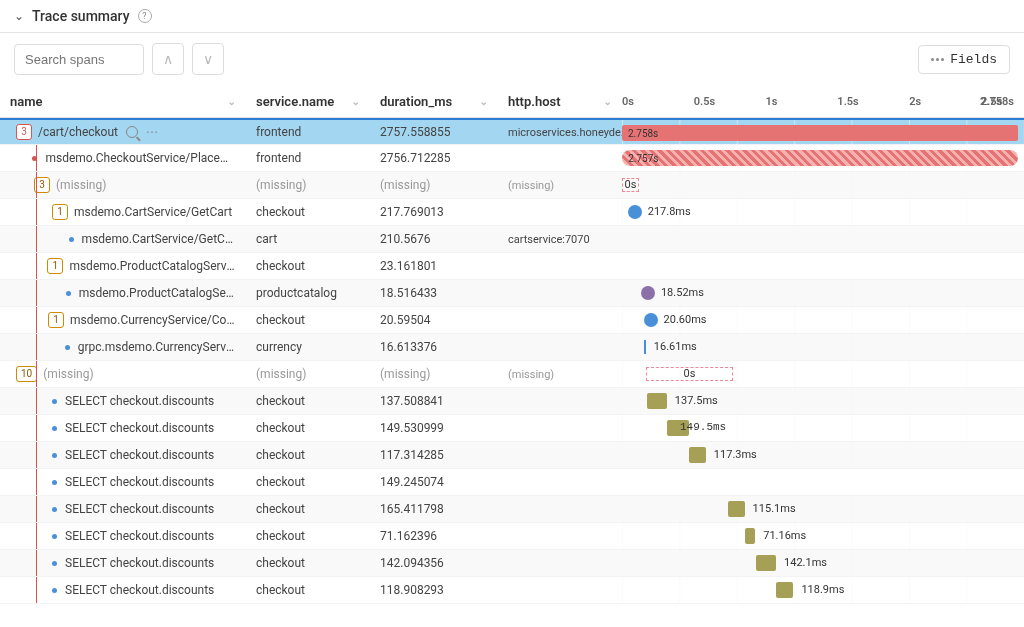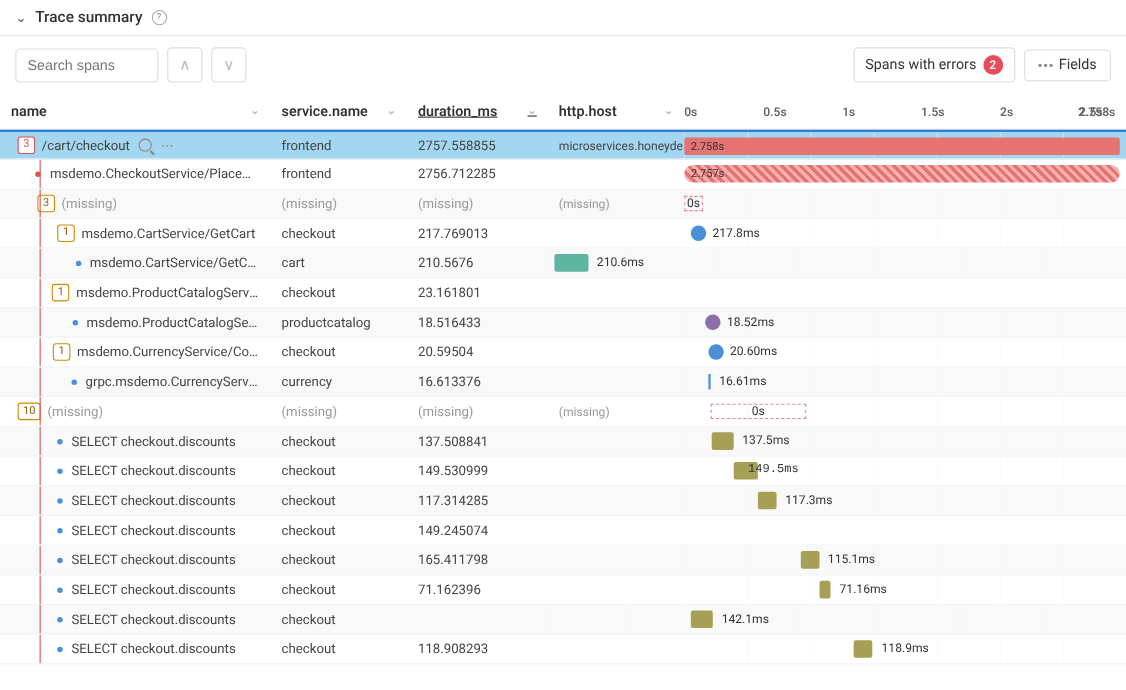--- a/index.html
+++ b/index.html
@@ -14,32 +14,32 @@
 .spancount { font-weight: 600; margin-left: 14px; }
 .spanat { color: #555; }
 
 
 .toolbar { display: flex; align-items: center; padding: 10px 14px; gap: 8px; }
 .search { border: 1px solid #ddd; border-radius: 4px; padding: 7px 10px; width: 130px; font-size: 13px; color: #888; }
 .navbtn { border: 1px solid #ddd; border-radius: 4px; width: 32px; height: 32px; display: inline-flex; align-items: center; justify-content: center; color: #bbb; font-size: 14px; }
 .grow { flex: 1; }
 .errbtn { border: 1px solid #ddd; border-radius: 4px; padding: 6px 10px; display: inline-flex; align-items: center; gap: 6px; font-size: 13px; }
 .errbad { background: #e94b5b; color: #fff; border-radius: 9px; min-width: 18px; height: 18px; display: inline-flex; align-items: center; justify-content: center; font-size: 11px; font-weight: 600; }
-.fieldsbtn { border: 1px solid #ddd; border-radius: 4px; padding: 6px 12px; display: inline-flex; align-items: center; gap: 6px; font-size: 13px; }
+.fieldsbtn { border: 1px solid #ddd; border-radius: 4px; padding: 6px 12px; display: inline-flex; align-items: center; gap: 6px; font-size: 13px; font-family: Liberation Mono, monospace; }
 .dots { display: inline-flex; gap: 2px; }
 .dots i { width: 3px; height: 3px; background: #888; border-radius: 50%; }
 
 
 .grid { position: relative; }
 .cols { display: flex; border-bottom: 1px solid #e0e0e0; }
 .colh { padding: 8px 10px; font-weight: 600; font-size: 13px; position: relative; display: flex; align-items: center; justify-content: space-between; }
 .colh .sortc { color: #bbb; font-size: 10px; }
 .c-name { width: 246px; }
 .c-svc { width: 124px; }
-.c-dur { width: 128px; text-decoration: underline; }
+.c-dur { width: 128px; }
 .c-host { width: 124px; }
 .c-chart { flex: 1; padding: 0; }
 
 
 .axis { display: flex; height: 32px; align-items: center; font-size: 11px; color: #666; position: relative; }
 .axis div { position: absolute; }
 
 
 .row { display: flex; border-bottom: 1px solid #f3f3f3; height: 27px; align-items: stretch; position: relative; }
 .row.sel { background: #a3d6f0; border-top: 2px solid #2e7cd6; }
@@ -93,24 +93,20 @@
     <span class="chev">⌄</span>
     <span class="tracet">Trace summary</span>
     <span class="helpc">?</span>
   </div>
 
   <div class="toolbar">
     <input class="search" placeholder="Search spans" style="">
     <span class="navbtn">∧</span>
     <span class="navbtn">∨</span>
     <span class="grow"></span>
-    <span class="errbtn">
-      <span>Spans with errors</span>
-      <span class="errbad">2</span>
-    </span>
     <span class="fieldsbtn">
       <span class="dots">
           <i></i>
           <i></i>
           <i></i>
         </span>
       <span>Fields</span>
     </span>
   </div>
 
@@ -214,25 +210,21 @@
         </div>
         <div class="row stripe">
           <div class="cell name">
             <div class="vline" style="left: 36px;"></div>
             <span class="indent" style="width: 60px;"></span>
             <span class="bdot blue"></span>
             <span class="namet">msdemo.CartService/GetCart</span>
           </div>
           <div class="cell svc">cart</div>
           <div class="cell dur">210.5676</div>
-          <div class="cell chart">
-            <div class="gridbg"></div>
-            <div class="bar teal" style="left: 6.4612px; width: 30.1523px;"></div>
-            <div class="barlab" style="left: 44.6135px;">210.6ms</div>
-          </div>
+          <div class="cell host">cartservice:7070</div>
         </div>
         <div class="row">
           <div class="cell name">
             <div class="vline" style="left: 36px;"></div>
             <span class="indent" style="width: 42px;"></span>
             <span class="badge">1</span>
             <span class="namet">msdemo.ProductCatalogService/...</span>
           </div>
           <div class="cell svc">checkout</div>
           <div class="cell dur">23.161801</div>
@@ -394,20 +386,21 @@
           </div>
         </div>
         <div class="row stripe">
           <div class="cell name">
             <div class="vline" style="left: 36px;"></div>
             <span class="indent" style="width: 42px;"></span>
             <span class="bdot blue"></span>
             <span class="namet">SELECT checkout.discounts</span>
           </div>
           <div class="cell svc">checkout</div>
+          <div class="cell dur">142.094356</div>
           <div class="cell host"></div>
           <div class="cell chart">
             <div class="gridbg"></div>
             <div class="bar olive" style="left: 133.675px; width: 20.3887px;"></div>
             <div class="barlab" style="left: 162.064px;">142.1ms</div>
           </div>
         </div>
         <div class="row">
           <div class="cell name">
             <div class="vline" style="left: 36px;"></div>

